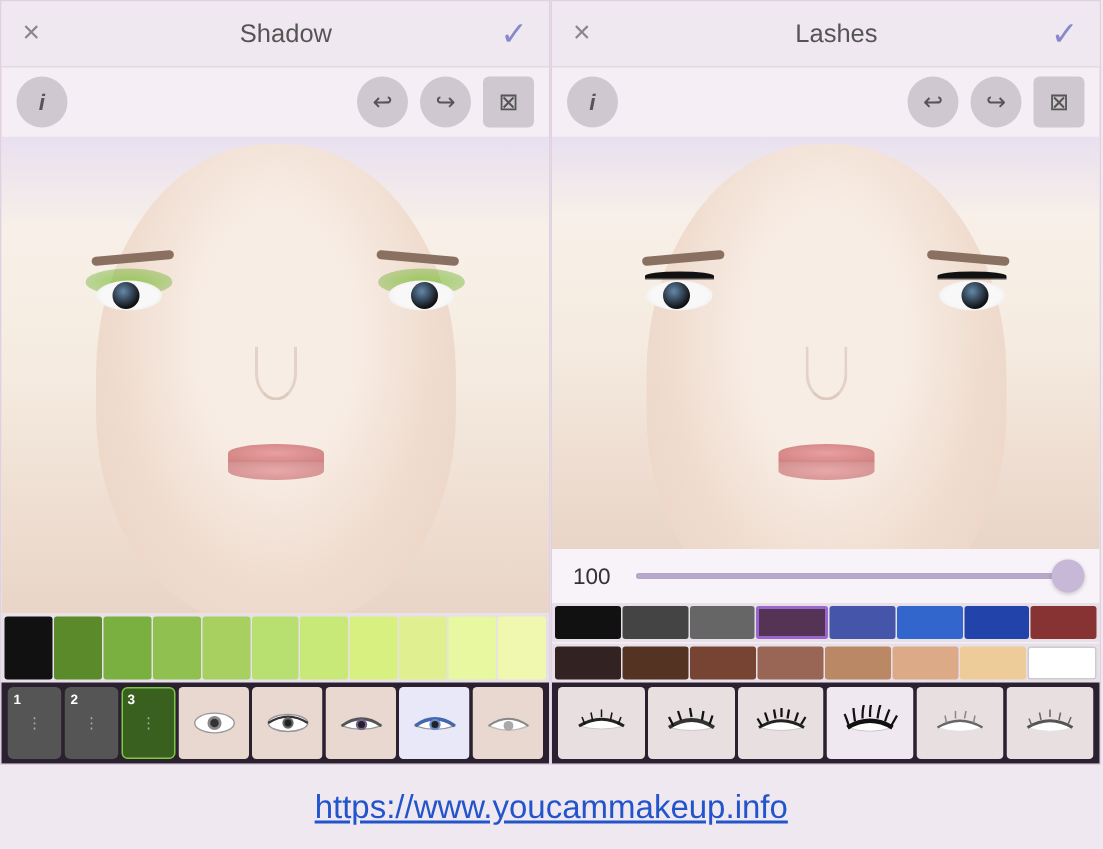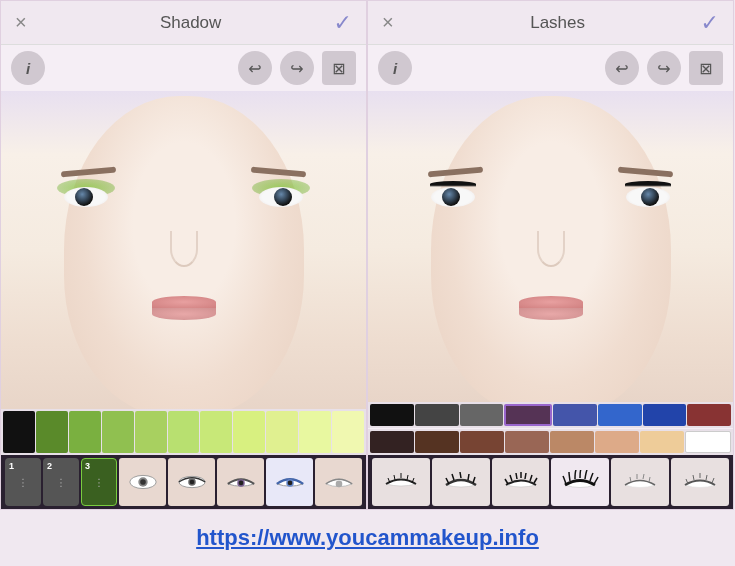--- a/index.html
+++ b/index.html
@@ -238,21 +238,21 @@
       display: flex;
       align-items: center;
       justify-content: center;
       background: #f0e8f0;
       width: 100%;
     }
 
     .footer-link a {
       color: #2255cc;
       font-size: 22px;
-      font-weight: bold;
+      font-weight: normal;
       text-decoration: underline;
     }
 
     .panel-toolbar-left {
       display: flex;
       align-items: center;
       width: 100%;
       padding: 6px 10px;
       gap: 8px;
     }
@@ -542,20 +542,28 @@
           <div class="pupil-right"></div>
           <div class="nose-shape"></div>
           <div class="lips">
             <div class="lip-upper"></div>
             <div class="lip-lower"></div>
           </div>
         </div>
       </div>
     </div>
 
+    <div class="slider-area">
+      <span class="slider-label">100</span>
+      <div class="slider-track">
+        <div class="slider-fill" style="width:100%;">
+          <div class="slider-thumb"></div>
+        </div>
+      </div>
+    </div>
 
     <div class="color-swatches lashes-swatches-row1 lashes-swatches-area" style="height:26px;margin-bottom:1px;">
       <div class="swatch" style="background:#111111;height:22px;"></div>
       <div class="swatch" style="background:#444444;height:22px;"></div>
       <div class="swatch" style="background:#666666;height:22px;"></div>
       <div class="swatch" style="background:#553355;height:22px;border:2px solid #9966cc;"></div>
       <div class="swatch" style="background:#4455aa;height:22px;"></div>
       <div class="swatch" style="background:#3366cc;height:22px;"></div>
       <div class="swatch" style="background:#2244aa;height:22px;"></div>
       <div class="swatch" style="background:#883333;height:22px;"></div>

